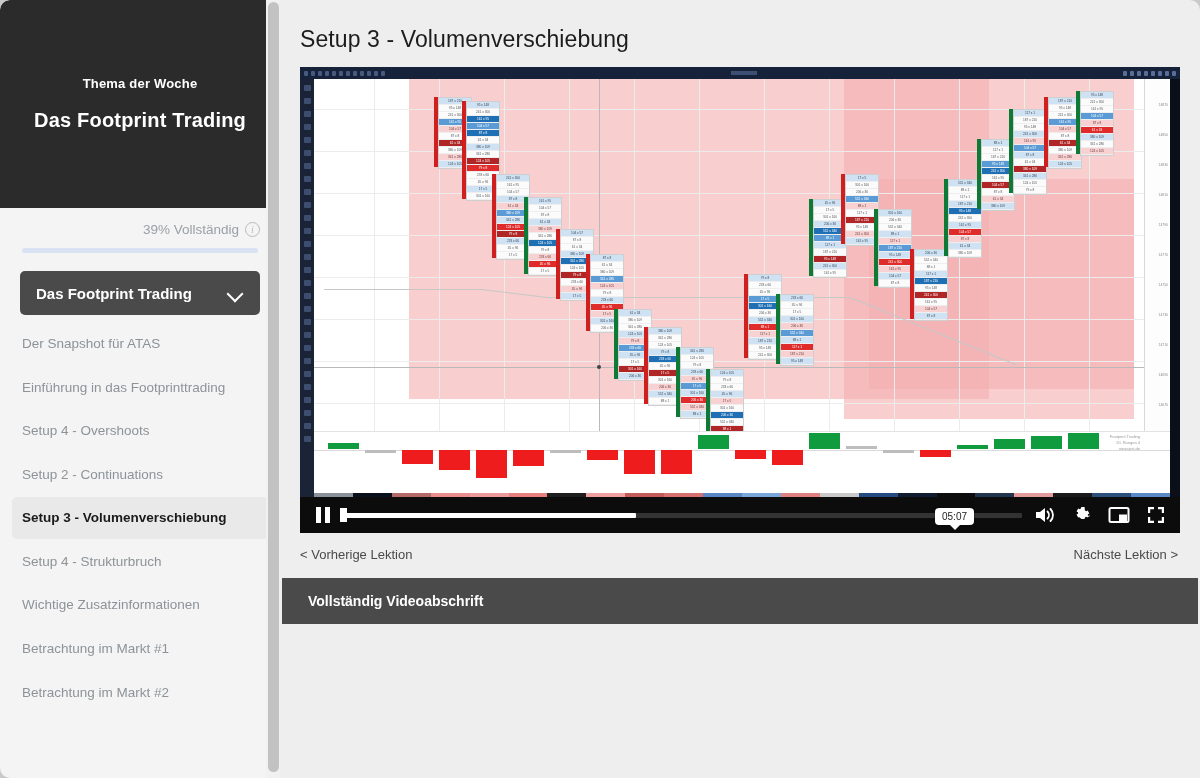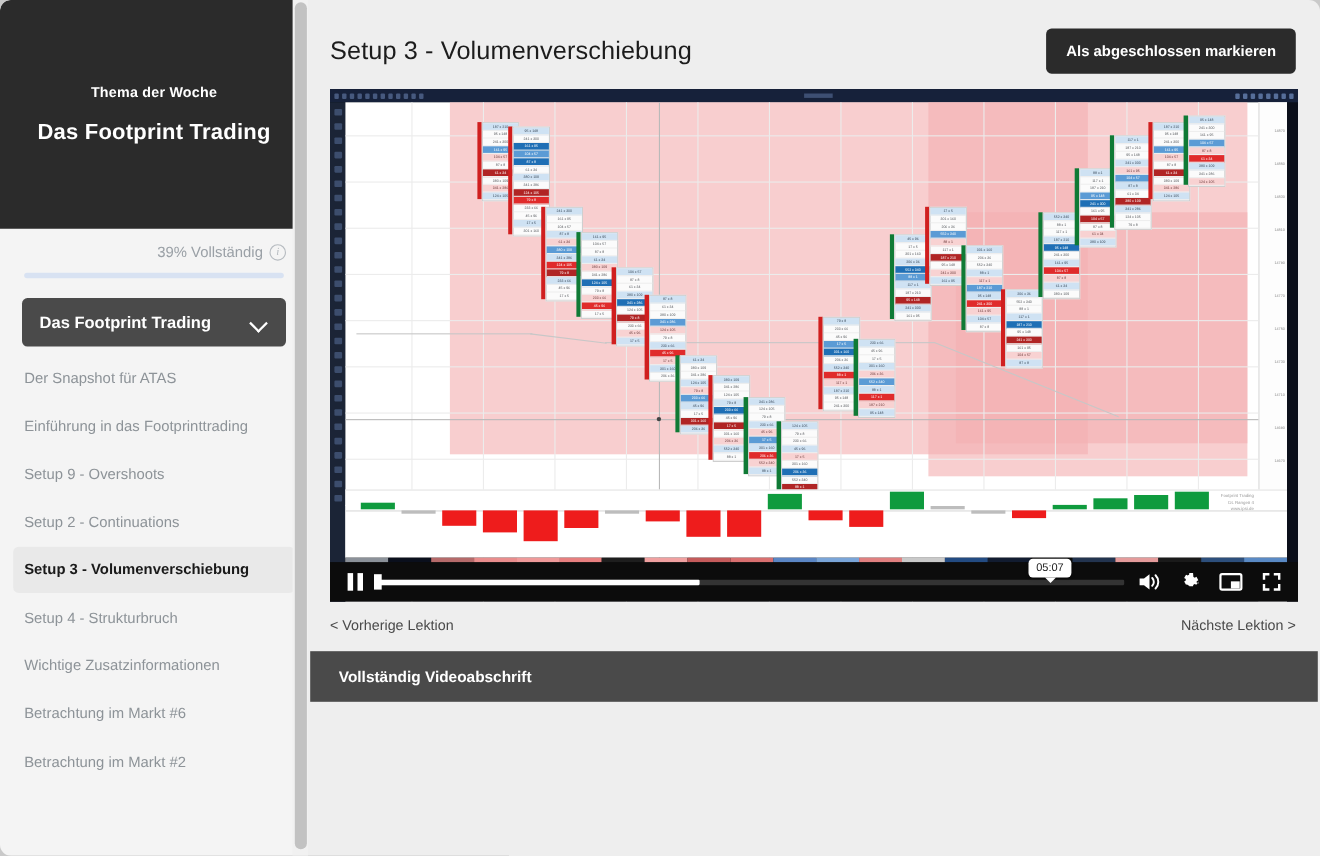--- a/index.html
+++ b/index.html
@@ -291,39 +291,38 @@
     </div>
 
     <div class="section-head">
       <span>Das Footprint Trading</span>
       <span class="chev"></span>
     </div>
 
     <nav class="lesson-list" id="lesson-list">
         <div class="lesson">Der Snapshot für ATAS</div>
         <div class="lesson">Einführung in das Footprinttrading</div>
-        <div class="lesson">Setup 9 - Overshoots</div>
+        <div class="lesson">Setup 4 - Overshoots</div>
         <div class="lesson">Setup 2 - Continuations</div>
         <div class="lesson active">Setup 3 - Volumenverschiebung</div>
         <div class="lesson">Setup 4 - Strukturbruch</div>
         <div class="lesson">Wichtige Zusatzinformationen</div>
-        <div class="lesson">Betrachtung im Markt #6</div>
+        <div class="lesson">Betrachtung im Markt #1</div>
         <div class="lesson">Betrachtung im Markt #2</div>
       </nav>
 
     <div class="sb-scroll-track">
       <div class="sb-scroll-thumb"></div>
     </div>
   </aside>
 
   <main class="main">
 
     <div class="main-head">
       <h1 class="lesson-title">Setup 3 - Volumenverschiebung</h1>
-      <button class="complete-btn">Als abgeschlossen markieren</button>
     </div>
 
     <div class="video">
 
       <div class="vid-toolbar">
         <i></i>
           <i></i>
           <i></i>
           <i></i>
           <i></i>

